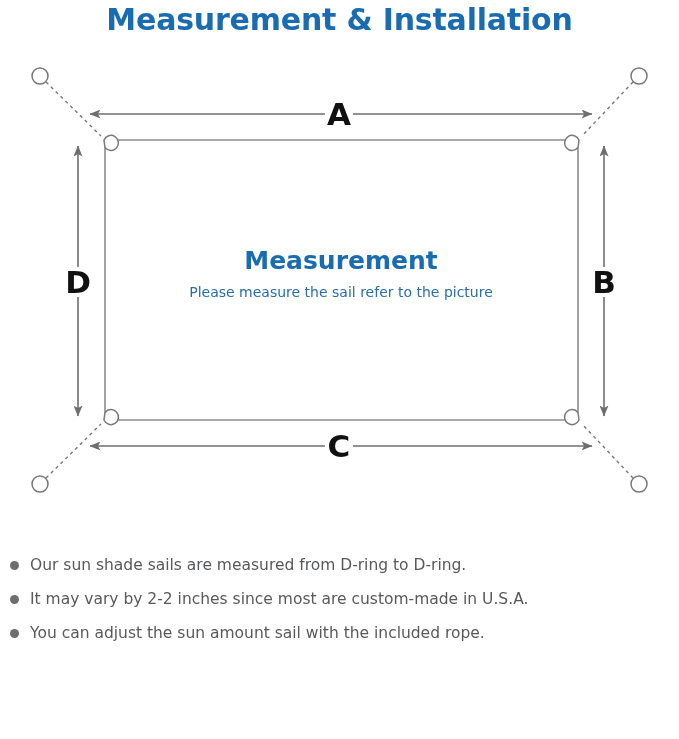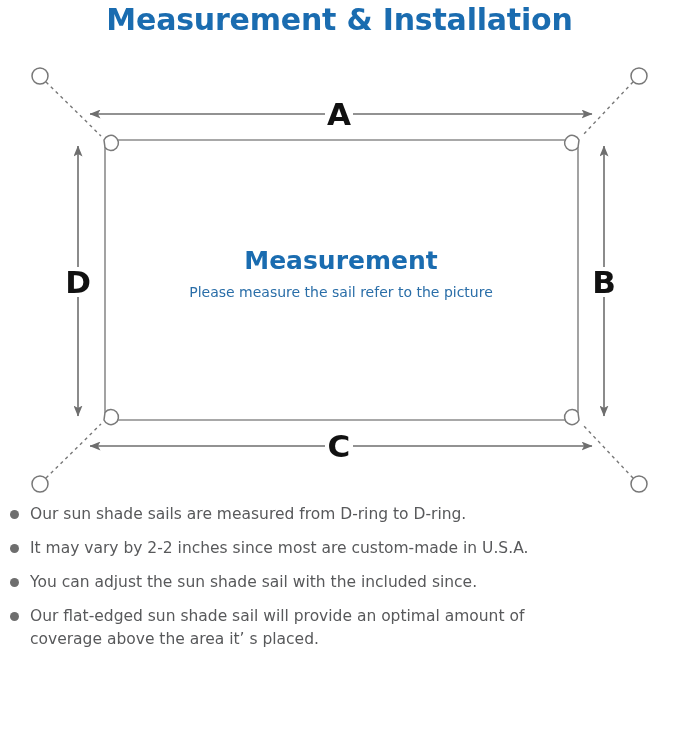--- a/index.html
+++ b/index.html
@@ -59,21 +59,21 @@
     font-family: "DejaVu Sans", "Liberation Sans", sans-serif;
     font-size: 14px;
     font-weight: normal;
     fill: #2a6ea8;
   }
 
   
   #notes {
     position: absolute;
     left: 0;
-    top: 503px;
+    top: 554px;
     width: 603px;
   }
   .note-row {
     position: relative;
     display: flex;
     align-items: flex-start;
     padding: 0 8px 0 10px;
     margin-bottom: 11px;
   }
   .note-bullet {
@@ -168,21 +168,17 @@
   </div>
 
   <div class="note-row">
     <span class="note-bullet"></span>
     <span class="note-text">It may vary by 2-2 inches since most are custom-made in U.S.A.</span>
   </div>
 
 
   <div class="note-row">
     <span class="note-bullet"></span>
-    <span class="note-text">You can adjust the sun shade sail with the included since.</span>
+    <span class="note-text">You can adjust the sun amount sail with the included rope.</span>
   </div>
 
-  <div class="note-row">
-    <span class="note-bullet"></span>
-    <span class="note-text">Our flat-edged sun shade sail will provide an optimal amount of coverage above the area it’ s placed.</span>
-  </div>
 
 </div>
 
 </body></html>

